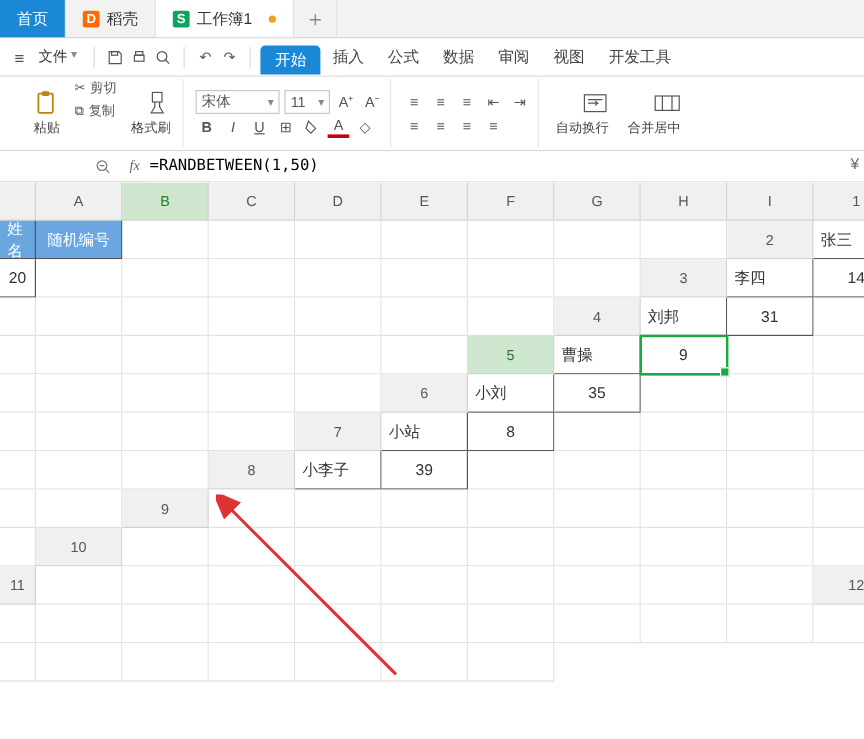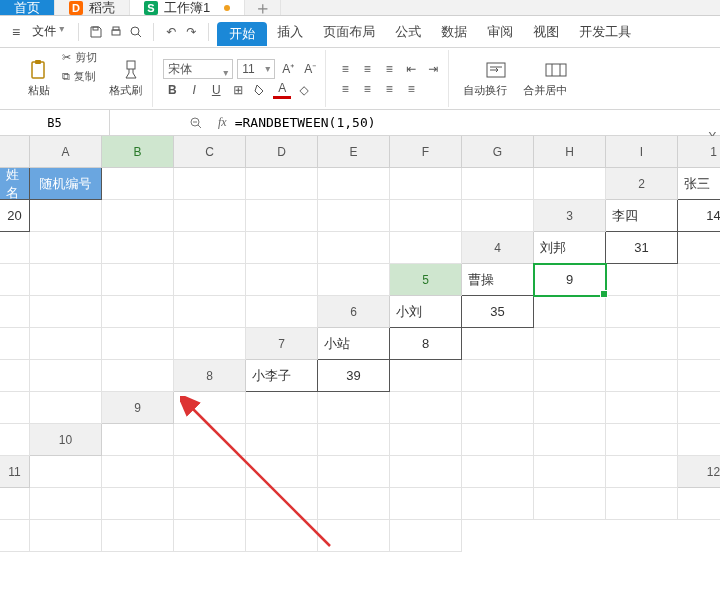--- a/index.html
+++ b/index.html
@@ -1,17 +1,17 @@
 <!DOCTYPE html>
 <html><head>
 <meta charset="utf-8">
 <style>
 html,body{margin:0;padding:0;font-family:"Microsoft YaHei",Arial,sans-serif;font-size:12px;color:#333;background:#fff;overflow:hidden;width:720px;height:616px}
 *{box-sizing:border-box}
-.tabbar{height:16px;background:#f2f2f2;display:flex;align-items:stretch;border-bottom:1px solid #d0d0d0}
+.tabbar{height:32px;background:#f2f2f2;display:flex;align-items:stretch;border-bottom:1px solid #d0d0d0}
 .tab{display:flex;align-items:center;gap:6px;padding:0 14px;font-size:13px;border-right:1px solid #e3e3e3;cursor:default}
 .tab.home{background:#1b88d7;color:#fff;font-weight:500}
 .tab .icn{width:14px;height:14px;display:inline-flex;align-items:center;justify-content:center;font-size:11px;font-weight:bold;border-radius:2px}
 .tab.shell .icn{background:#ff6a00;color:#fff}
 .tab.book .icn{background:#0aa55f;color:#fff}
 .tab.book{background:#fff}
 .tab .dot{width:6px;height:6px;border-radius:50%;background:#f0a020;margin-left:8px}
 .tab.plus{width:36px;justify-content:center;font-size:18px;color:#888}
 .menubar{height:32px;display:flex;align-items:center;gap:2px;padding:0 8px;border-bottom:1px solid #d6d6d6;background:#fff}
 .menubar .ham{font-size:14px;padding:0 4px;color:#555}
@@ -20,21 +20,21 @@
 .menubar .qicon{width:18px;height:18px;display:inline-flex;align-items:center;justify-content:center;color:#555;border:1px solid transparent;border-radius:2px}
 .menubar .ribtabs{display:flex;align-items:center;gap:0;}
 .ribtab{padding:0 10px;height:32px;display:flex;align-items:center;font-size:13px;color:#444}
 .ribtab.active{background:#1b88d7;color:#fff;border-radius:4px 4px 0 0;height:24px;margin-top:4px;padding:0 12px}
 .ribbon{height:62px;background:#fff;border-bottom:1px solid #d6d6d6;display:flex;align-items:center;padding:2px 8px;gap:4px}
 .rgroup{display:flex;flex-direction:column;justify-content:center;height:100%;padding:0 6px;border-right:1px solid #e6e6e6;gap:2px}
 .rgroup:last-child{border-right:none}
 .bigbtn{display:flex;flex-direction:column;align-items:flex-end;justify-content:center;gap:2px;font-size:11px;color:#444;height:100%;padding:0 4px;min-width:40px}
 .bigbtn .bi{width:22px;height:22px;display:flex;align-items:center;justify-content:center}
 .row{display:flex;align-items:center;gap:4px;font-size:11px;color:#555}
-.fontbox{border:1px solid #c8c8c8;height:20px;display:flex;align-items:flex-end;padding:0 4px;min-width:70px;background:#fff;font-size:12px}
+.fontbox{border:1px solid #c8c8c8;height:20px;display:flex;align-items:center;padding:0 4px;min-width:70px;background:#fff;font-size:12px}
 .numbox{border:1px solid #c8c8c8;height:20px;width:38px;display:flex;align-items:center;padding:0 4px;background:#fff;font-size:12px}
 .tool{width:18px;height:18px;display:inline-flex;align-items:center;justify-content:center;color:#555;font-size:12px}
 .fxbar{height:26px;display:flex;align-items:center;border-bottom:1px solid #d6d6d6;background:#fff}
 .namebox{width:110px;height:26px;border-right:1px solid #d6d6d6;display:flex;align-items:center;padding:0 10px;font-family:Consolas,monospace}
 .namebox input{border:none;outline:none;width:100%;font:inherit;text-align:center}
 .fxico{width:32px;display:flex;align-items:center;justify-content:center;color:#777}
 .fxlbl{font-style:italic;font-family:"Times New Roman",serif;color:#666;margin:0 6px}
 .fxinput{flex:1;border:none;outline:none;font-family:Consolas,monospace;font-size:13px;height:24px}
 .sheet{position:relative;height:464px;overflow:hidden;background:#fff}
 .grid{display:grid;grid-template-columns:30px 72px 72px repeat(8,72px);grid-auto-rows:32px}
@@ -97,21 +97,20 @@
         <line x1="9" y1="9" x2="12" y2="12" stroke="#555"></line>
       </svg>
     </span>
   <span class="sep"></span>
   <span class="qicon">↶</span>
   <span class="qicon">↷</span>
   <span class="sep"></span>
   <div class="ribtabs">
     <div class="ribtab active">开始</div>
     <div class="ribtab">插入</div>
-    <div class="ribtab">页面布局</div>
     <div class="ribtab">公式</div>
     <div class="ribtab">数据</div>
     <div class="ribtab">审阅</div>
     <div class="ribtab">视图</div>
     <div class="ribtab">开发工具</div>
   </div>
 </div>
 
 <div class="ribbon">
   <div class="rgroup" style="flex-direction:row;gap:8px">
@@ -208,23 +207,20 @@
           </svg>
         </span>
       <span>合并居中</span>
     </div>
   </div>
 </div>
 
 <span class="curr">¥</span>
 
 <div class="fxbar">
-  <div class="namebox">
-      <input value="B5" style="">
-    </div>
   <div style="width:70px"></div>
   <span class="fxico">
       <svg width="14" height="14" viewBox="0 0 14 14">
         <circle cx="6" cy="6" r="4" fill="none" stroke="#777"></circle>
         <line x1="4" y1="6" x2="8" y2="6" stroke="#777"></line>
         <line x1="9" y1="9" x2="12" y2="12" stroke="#777"></line>
       </svg>
     </span>
   <span class="fxlbl">fx</span>
   <input class="fxinput" value="=RANDBETWEEN(1,50)" style="">

